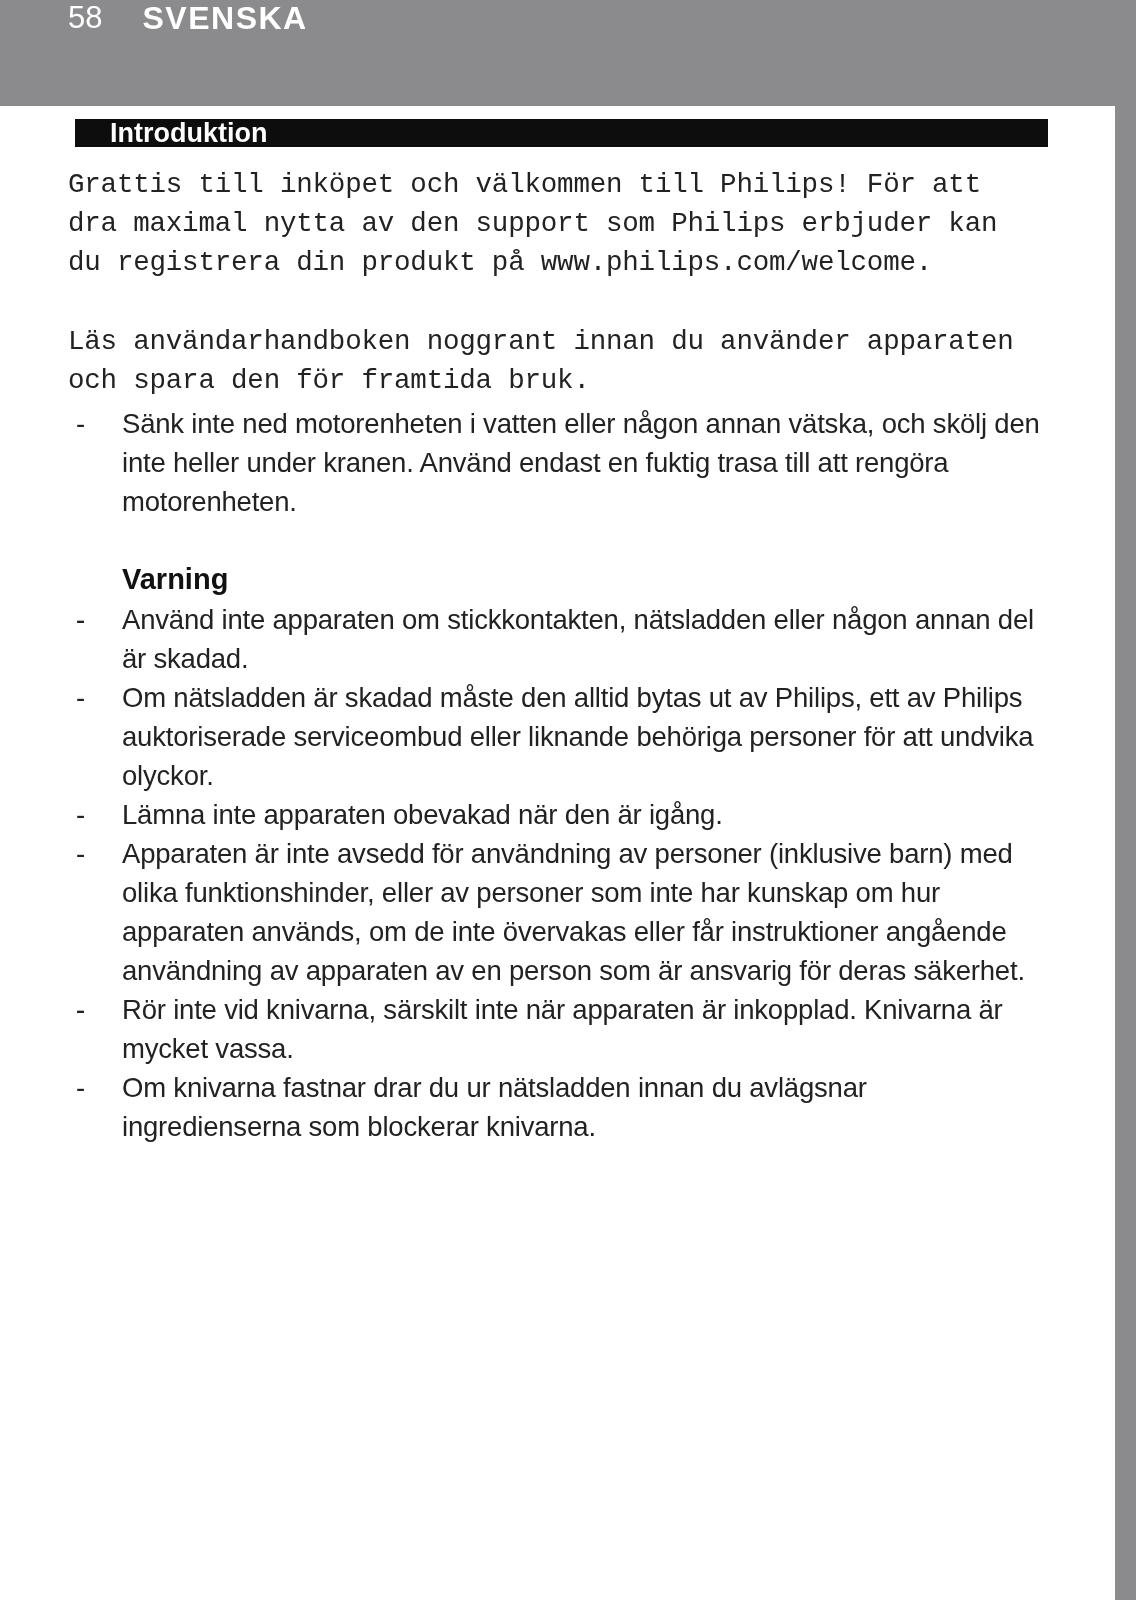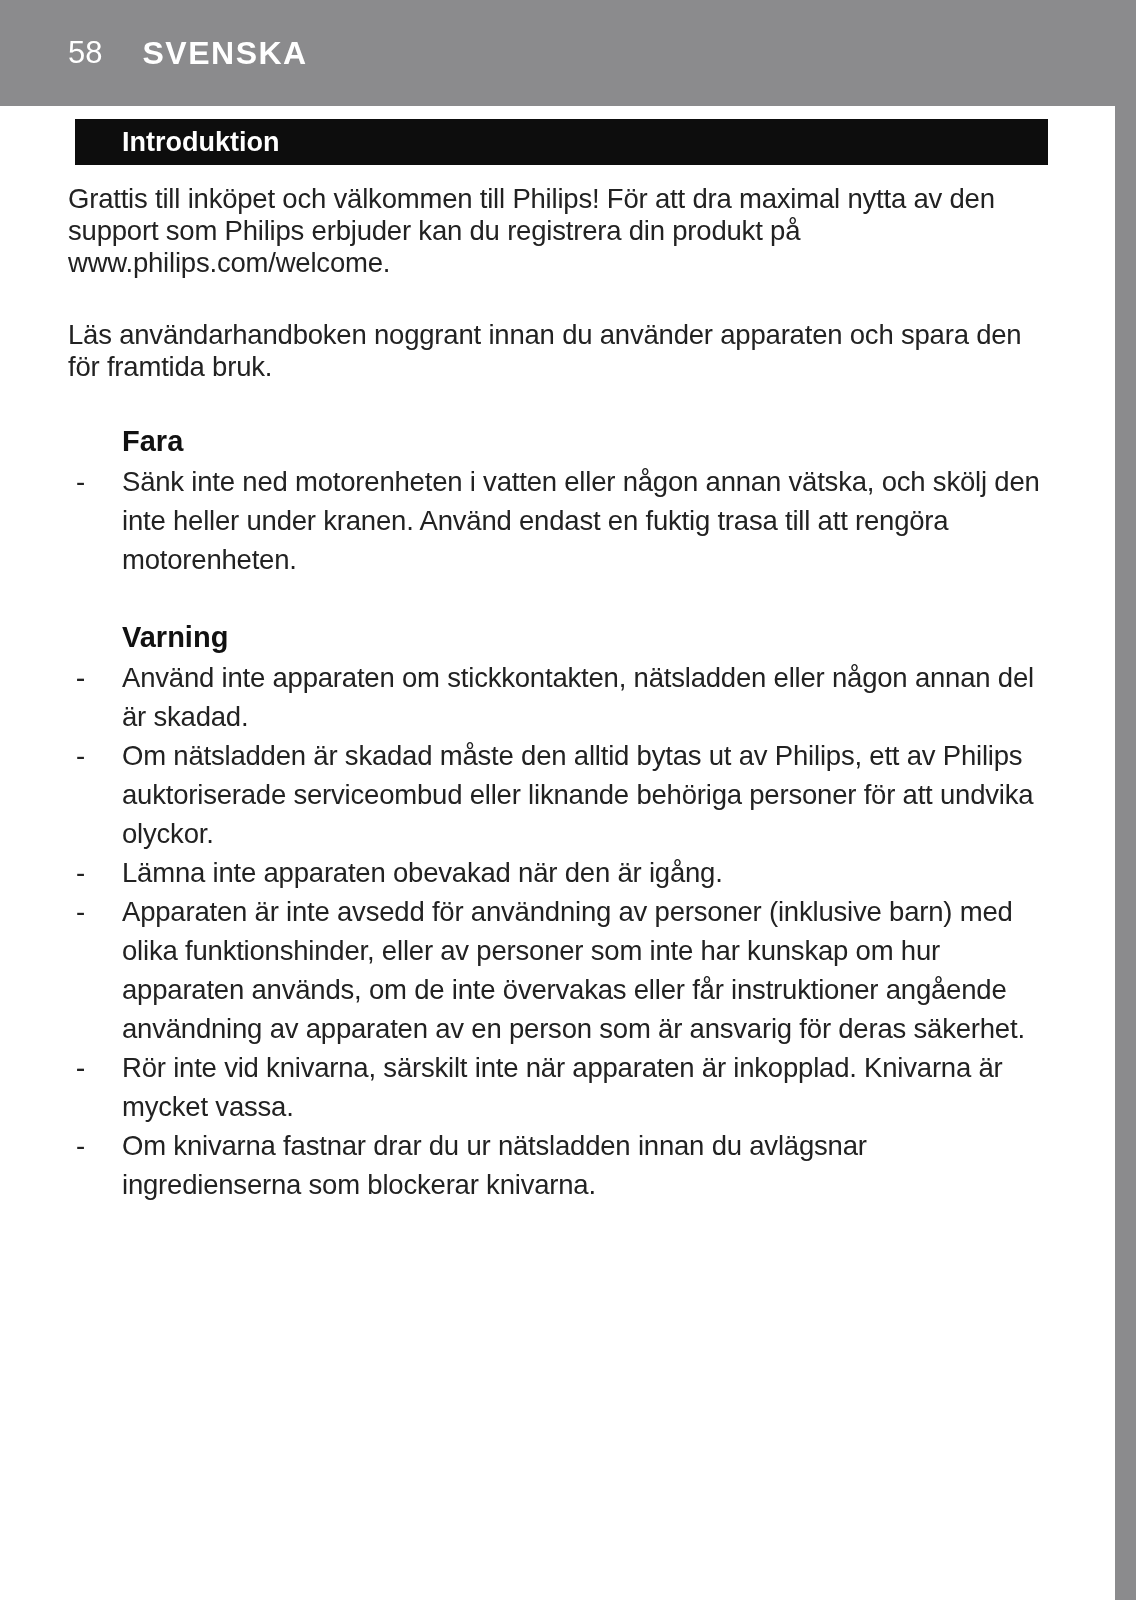--- a/index.html
+++ b/index.html
@@ -14,21 +14,20 @@
   }
 
   
   .topbar {
     position: absolute;
     top: 0; left: 0;
     width: 1136px;
     height: 106px;
     background: #8b8b8d;
     display: flex;
-    align-items: center;
     box-sizing: border-box;
     padding-left: 68px;
     color: #ffffff;
   }
   .page-num {
     font-size: 31px;
     font-weight: 400;
     margin-right: 40px;
   }
   .lang {
@@ -51,38 +50,39 @@
     position: absolute;
     top: 106px;
     left: 0;
     width: 1115px;
   }
 
   
   .section-bar {
     margin: 13px 0 0 75px;
     width: 973px;
-    height: 46px;
+    height: 28px;
     background: #0d0d0d;
     color: #ffffff;
     font-weight: 700;
     font-size: 27px;
     display: flex;
     align-items: center;
     box-sizing: border-box;
-    padding-left: 47px;
+    padding-left: 35px;
   }
 
   .para {
     margin: 18px 0 0 68px;
     width: 975px;
     font-size: 27.5px;
-    line-height: 32px;
+    line-height: 39px;
     letter-spacing: -0.2px;
     color: #222222;
+    font-family: Liberation Mono, monospace;
   }
 
   .sub-heading {
     margin: 42px 0 2px 122px;
     font-size: 29px;
     font-weight: 700;
     color: #111111;
   }
 
   ul.dash-list {
@@ -125,21 +125,20 @@
     <span>Introduktion</span>
   </div>
 
   <p class="para">Grattis till inköpet och välkommen till Philips! För att dra maximal nytta av den support som Philips erbjuder kan du registrera din produkt på www.philips.com/welcome.</p>
 
   <div class="gap-after-intro"></div>
 
 
   <p class="para">Läs användarhandboken noggrant innan du använder apparaten och spara den för framtida bruk.</p>
 
-  <h3 class="sub-heading">Fara</h3>
   <ul class="dash-list">
     <li>
       <span class="marker">-</span>
       <span>Sänk inte ned motorenheten i vatten eller någon annan vätska, och skölj den inte heller under kranen. Använd endast en fuktig trasa till att rengöra motorenheten.</span>
     </li>
   </ul>
 
   <h3 class="sub-heading">Varning</h3>
   <ul class="dash-list">
     <li>

